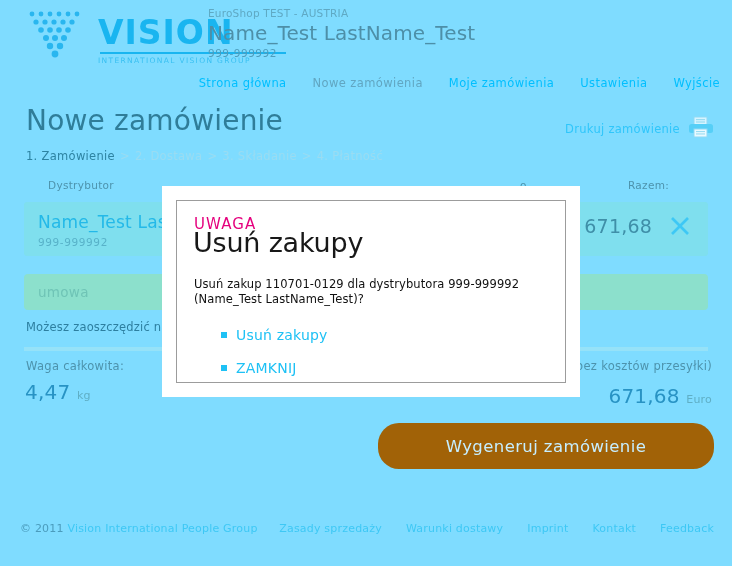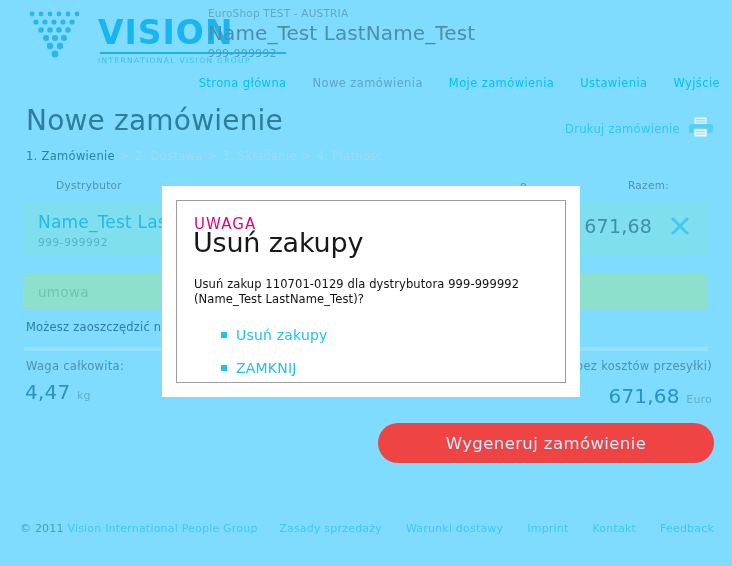--- a/index.html
+++ b/index.html
@@ -160,21 +160,21 @@
   }
 
   
   .col-head {
     position: absolute;
     top: 179px;
     font-size: 10.5px;
     color: #4d93ad;
     letter-spacing: 0.3px;
   }
-  .col-head.c1 { left: 56px; }
+  .col-head.c1 { left: 48px; }
   .col-head.c2 { left: 520px; }
   .col-head.c3 { left: 628px; }
 
   
   .dist-row {
     position: absolute;
     left: 24px;
     top: 202px;
     width: 684px;
     height: 54px;
@@ -297,23 +297,23 @@
     font-size: 11px;
     color: #5fafc6;
   }
 
   
   .cta {
     position: absolute;
     left: 378px;
     top: 423px;
     width: 336px;
-    height: 40px;
+    height: 46px;
     border-radius: 21px;
-    background: #ef4444;
+    background: #a16207;
     border: none;
     color: #c7eeff;
     font-size: 16.5px;
     font-family: "DejaVu Sans", sans-serif;
     letter-spacing: 0.4px;
     cursor: pointer;
   }
 
   
   .footer {

